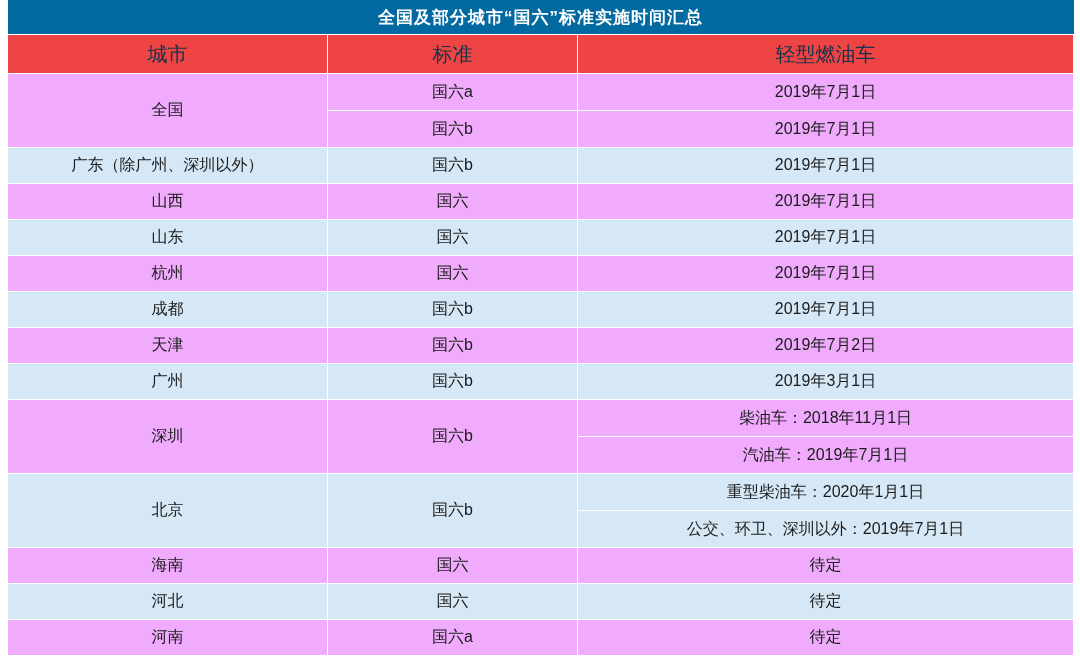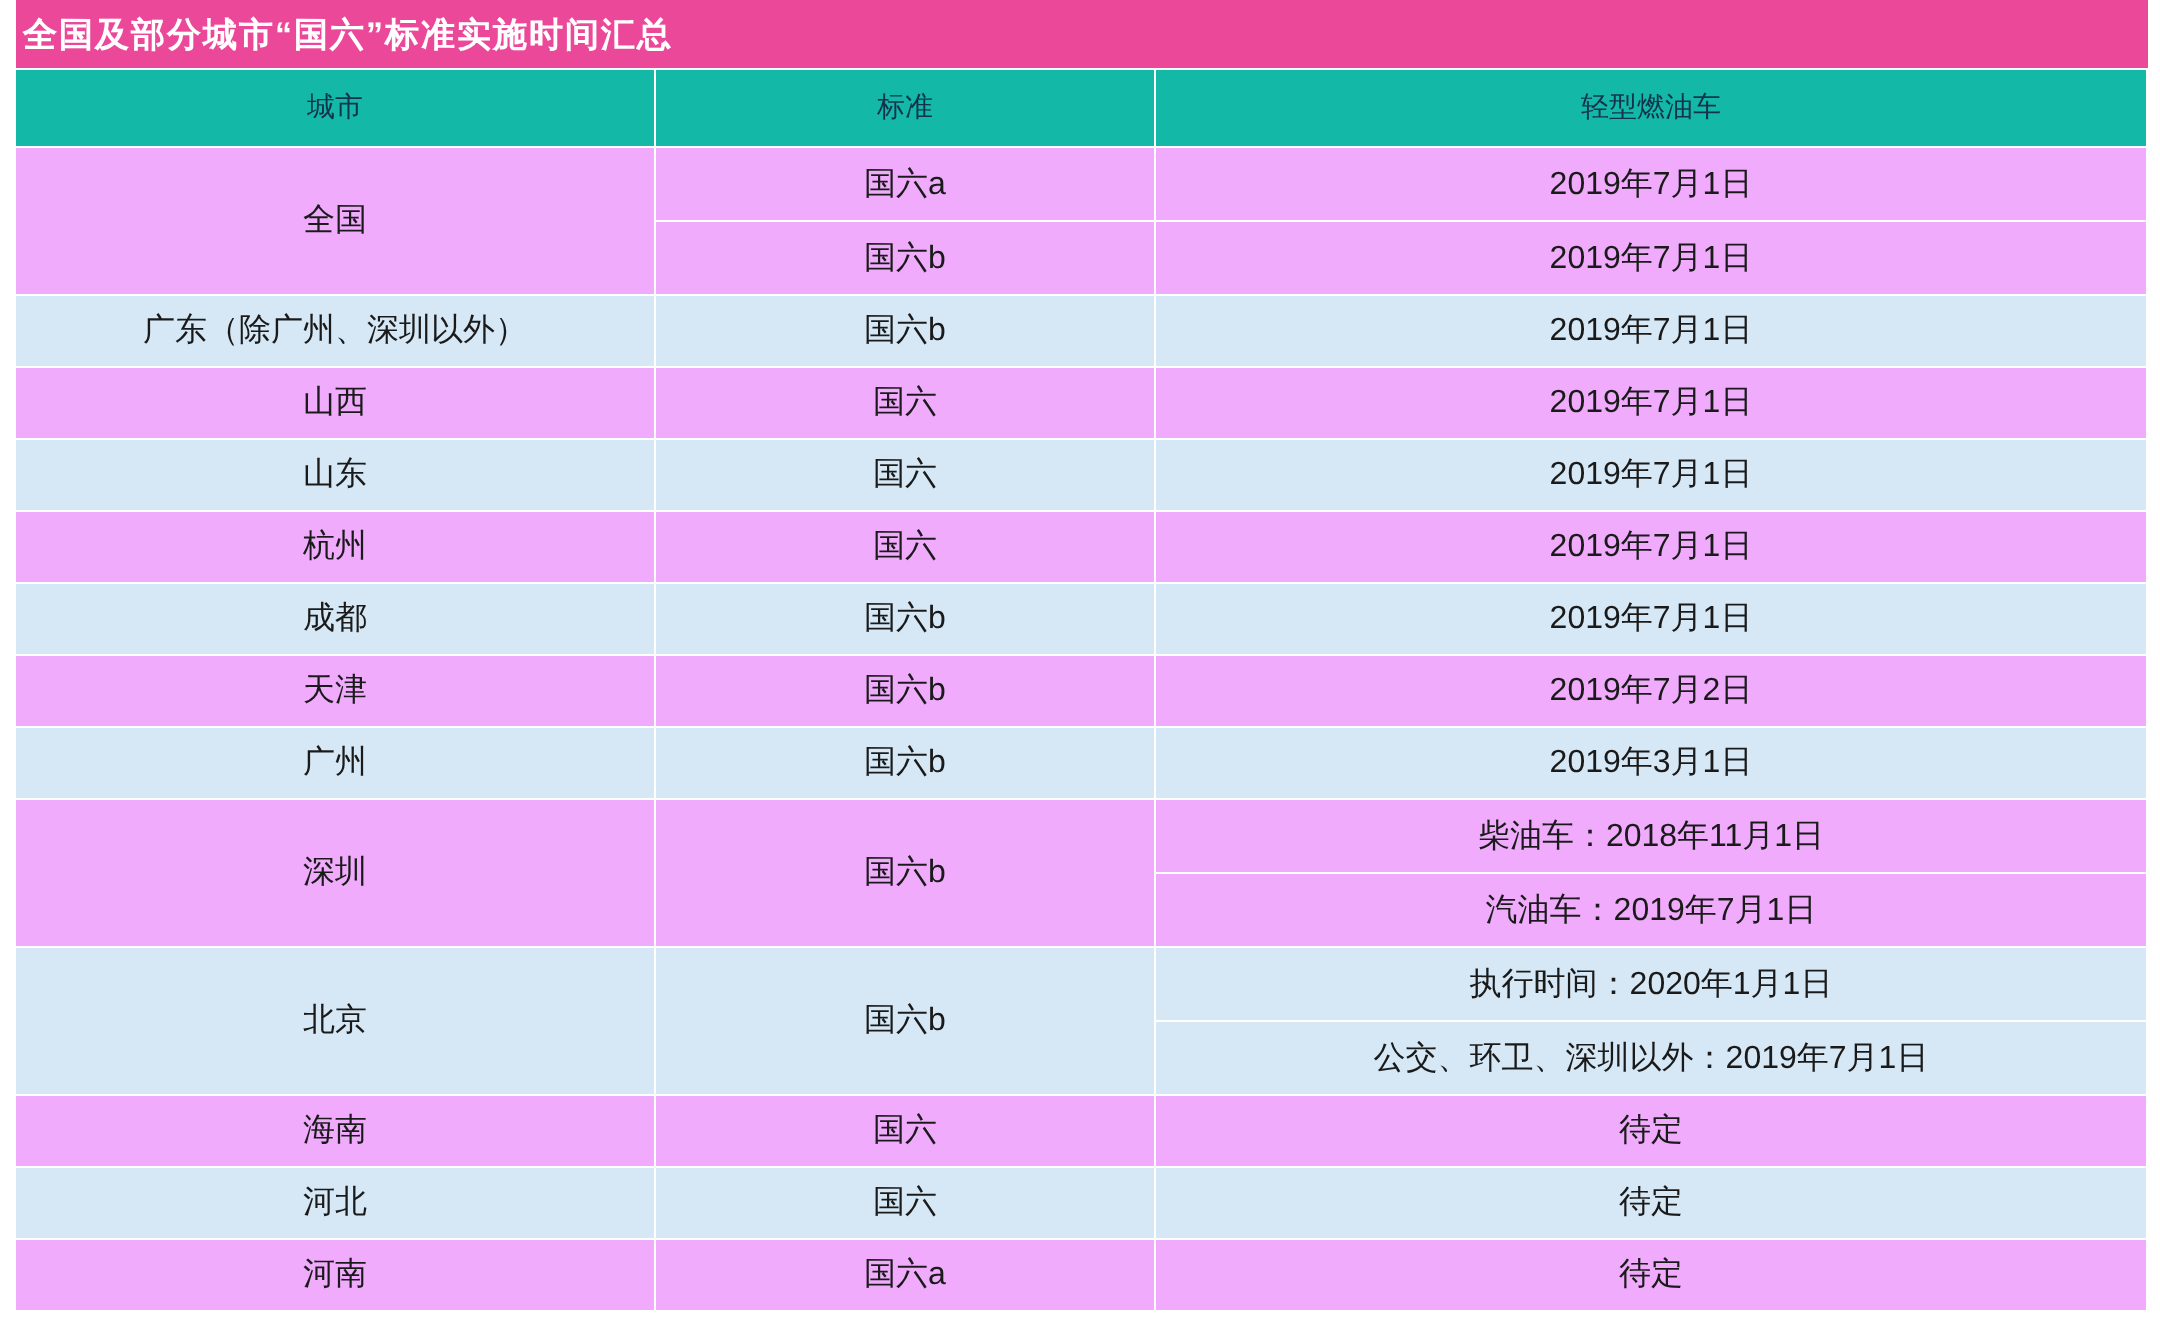--- a/index.html
+++ b/index.html
@@ -19,40 +19,40 @@
     box-sizing: border-box;
     background: #ffffff;
   }
   table.summary {
     border-collapse: collapse;
     width: 1066px;
     margin: 0 7px;
     table-layout: fixed;
   }
   .title-row td {
-    background: #ec4899;
+    background: #0369a1;
     color: #ffffff;
     font-size: 17px;
     font-weight: bold;
-    text-align: left;
+    text-align: center;
     height: 34px;
     letter-spacing: 1px;
     border: none;
   }
   td {
     border: 1px solid #ffffff;
     text-align: center;
     color: #1a1a1a;
     font-size: 16px;
     padding: 0 4px;
   }
   .head-row td {
-    background: #14b8a6;
+    background: #ef4444;
     height: 38px;
-    font-size: 14px;
+    font-size: 20px;
     color: #12334d;
   }
   .band-a td { background: #f0abfc; }
   .band-b td { background: #d6e8f6; }
   .cell-city { width: 320px; }
   .cell-std  { width: 250px; }
   .cell-time { width: 496px; }
   .r-normal { height: 36px; }
   .r-tall   { height: 37px; }
 </style>
@@ -123,21 +123,21 @@
           <td rowspan="2">深圳</td>
           <td rowspan="2">国六b</td>
           <td>柴油车：2018年11月1日</td>
         </tr>
         <tr class="band-a r-tall">
           <td>汽油车：2019年7月1日</td>
         </tr>
         <tr class="band-b r-tall">
           <td rowspan="2">北京</td>
           <td rowspan="2">国六b</td>
-          <td>执行时间：2020年1月1日</td>
+          <td>重型柴油车：2020年1月1日</td>
         </tr>
         <tr class="band-b r-tall">
           <td>公交、环卫、深圳以外：2019年7月1日</td>
         </tr>
         <tr class="band-a r-normal">
           <td rowspan="1">海南</td>
           <td rowspan="1">国六</td>
           <td>待定</td>
         </tr>
         <tr class="band-b r-normal">

